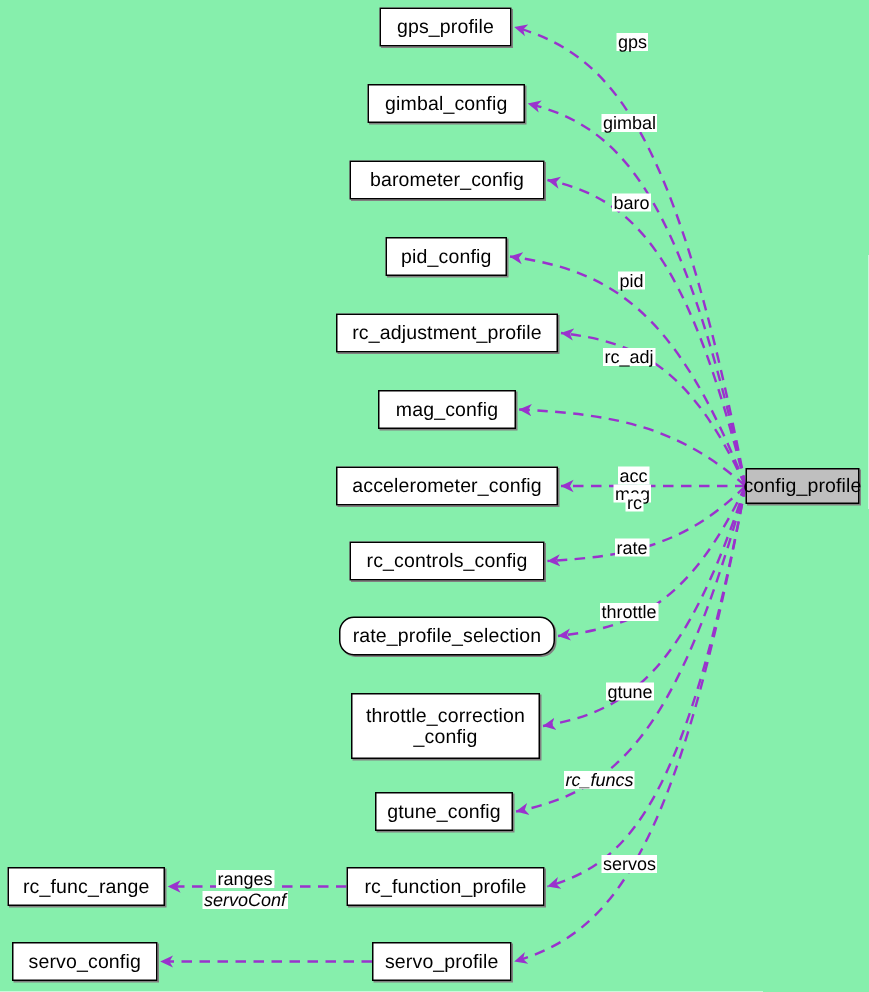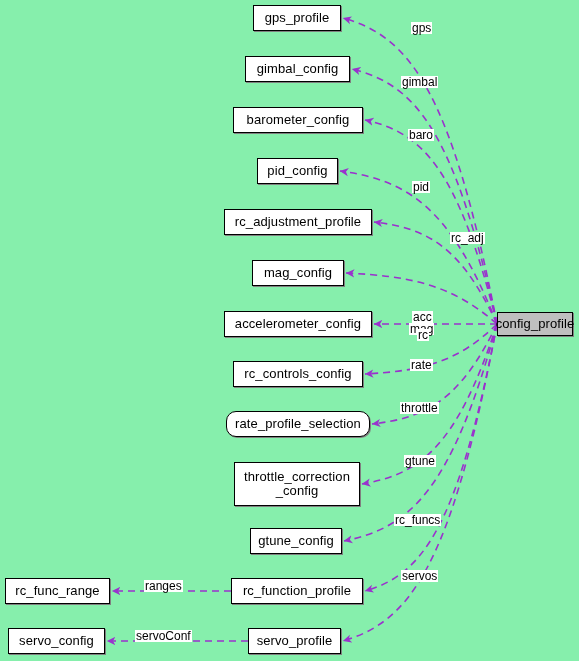--- a/index.html
+++ b/index.html
@@ -100,26 +100,26 @@
       <div class="node" style="left: 5px; top: 578px; width: 105px; height: 26px;">rc_func_range</div>
       <div class="node" style="left: 248px; top: 628px; width: 93px; height: 26px;">servo_profile</div>
       <div class="node" style="left: 8px; top: 628px; width: 97px; height: 26px;">servo_config</div>
       <div class="node focus" style="left: 497px; top: 312px; width: 76px; height: 24px;">config_profile</div>
     </div>
   <div id="label-layer">
       <div class="edge-label" style="left: 411px; top: 22px;">gps</div>
       <div class="edge-label" style="left: 401px; top: 76px;">gimbal</div>
       <div class="edge-label" style="left: 408px; top: 129px;">baro</div>
       <div class="edge-label" style="left: 412px; top: 181px;">pid</div>
-      <div class="edge-label" style="left: 402px; top: 232px; margin-left: 48px;">rc_adj</div>
+      <div class="edge-label" style="left: 402px; top: 232px;">rc_adj</div>
       <div class="edge-label" style="left: 409px; top: 277px; margin-top: 46px;">mag</div>
       <div class="edge-label" style="left: 412px; top: 311px;">acc</div>
       <div class="edge-label" style="left: 417px; top: 329px;">rc</div>
       <div class="edge-label" style="left: 410px; top: 359px;">rate</div>
       <div class="edge-label" style="left: 400px; top: 402px;">throttle</div>
       <div class="edge-label" style="left: 404px; top: 455px;">gtune</div>
-      <div class="edge-label" style="left: 394px; top: 514px;">rc_funcs</div>
+      <div class="edge-label" style="left: 376px; top: 514px; font-style: italic;">rc_funcs</div>
       <div class="edge-label" style="left: 401px; top: 570px;">servos</div>
       <div class="edge-label" style="left: 144px; top: 580px;">ranges</div>
-      <div class="edge-label" style="left: 135px; top: 630px;">servoConf</div>
+      <div class="edge-label" style="left: 135px; top: 594px; font-style: italic;">servoConf</div>
     </div>
 
 </div>
 
 </body></html>

